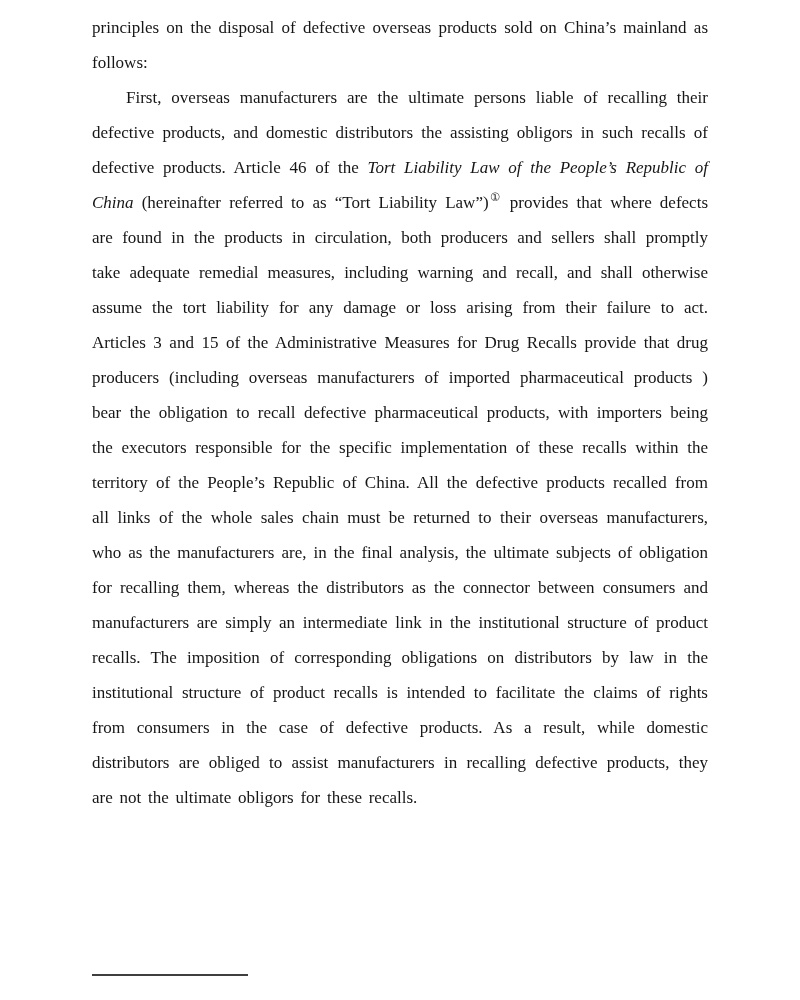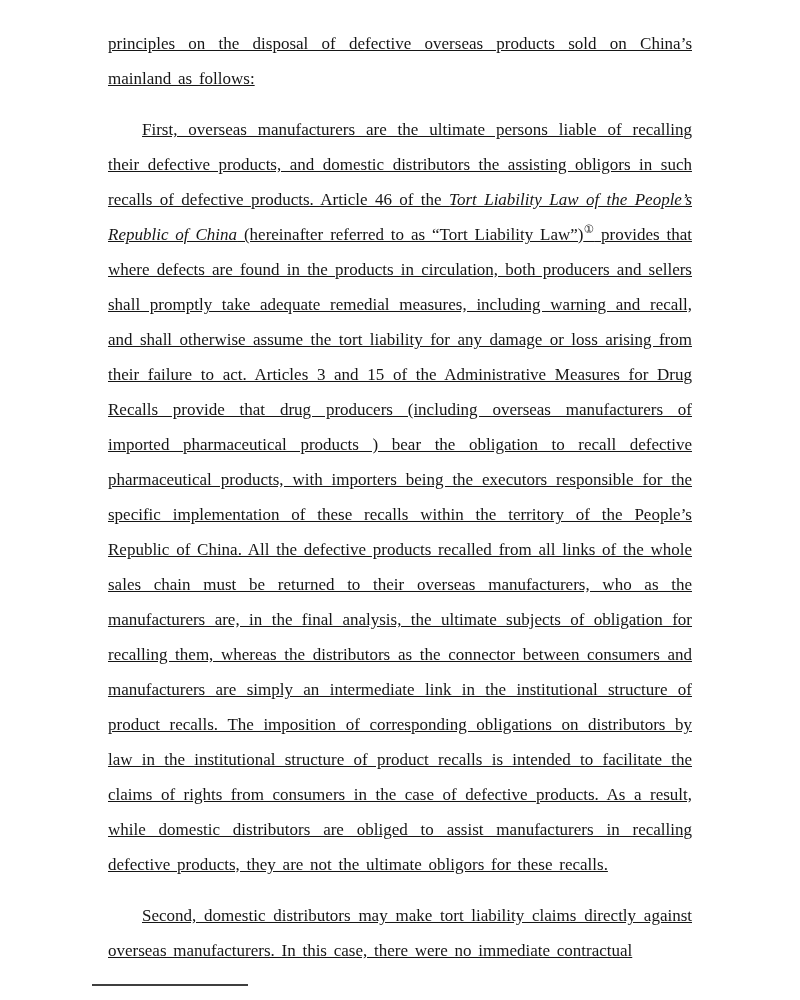--- a/index.html
+++ b/index.html
@@ -17,26 +17,25 @@
     flex-direction: column;
     box-sizing: border-box;
     padding: 10px 92px 0 92px;
     overflow: hidden;
   }
   .body-text {
     flex: 0 0 auto;
     width: 616px;
   }
   .para {
-    margin: 16px;
+    margin: 0;
     font-size: 17px;
     line-height: 35px;
     text-align: justify;
     word-spacing: 2.5px;
-    text-decoration: underline;
   }
   .para.indent {
     text-indent: 34px;
   }
   .italic {
     font-style: italic;
   }
   .sup {
     font-size: 11.5px;
     vertical-align: super;
@@ -64,20 +63,19 @@
   }
 </style>
 </head>
 <body>
 
 <div class="page">
 
   <main class="body-text">
       <p class="para"><span>principles on the disposal of defective overseas products sold on China’s mainland as follows:</span></p>
       <p class="para indent"><span>First, overseas manufacturers are the ultimate persons liable of recalling their defective products, and domestic distributors the assisting obligors in such recalls of defective products. Article 46 of the </span><span class="italic">Tort Liability Law of the People’s Republic of China</span><span> (hereinafter referred to as “Tort Liability Law”)</span><span class="sup">①</span><span> provides that where defects are found in the products in circulation, both producers and sellers shall promptly take adequate remedial measures, including warning and recall, and shall otherwise assume the tort liability for any damage or loss arising from their failure to act. Articles 3 and 15 of the Administrative Measures for Drug Recalls provide that drug producers (including overseas manufacturers of imported pharmaceutical products ) bear the obligation to recall defective pharmaceutical products, with importers being the executors responsible for the specific implementation of these recalls within the territory of the People’s Republic of China. All the defective products recalled from all links of the whole sales chain must be returned to their overseas manufacturers, who as the manufacturers are, in the final analysis, the ultimate subjects of obligation for recalling them, whereas the distributors as the connector between consumers and manufacturers are simply an intermediate link in the institutional structure of product recalls. The imposition of corresponding obligations on distributors by law in the institutional structure of product recalls is intended to facilitate the claims of rights from consumers in the case of defective products. As a result, while domestic distributors are obliged to assist manufacturers in recalling defective products, they are not the ultimate obligors for these recalls.</span></p>
-      <p class="para indent"><span>Second, domestic distributors may make tort liability claims directly against overseas manufacturers. In this case, there were no immediate contractual</span></p>
     </main>
 
   <div class="footnote-area">
     <div class="footnote-rule"></div>
   </div>
 
 </div>
 
 </body></html>

